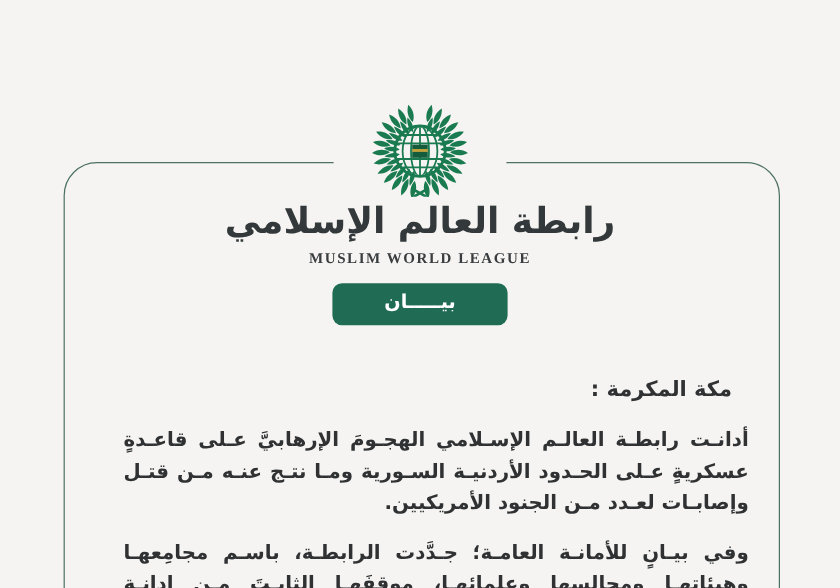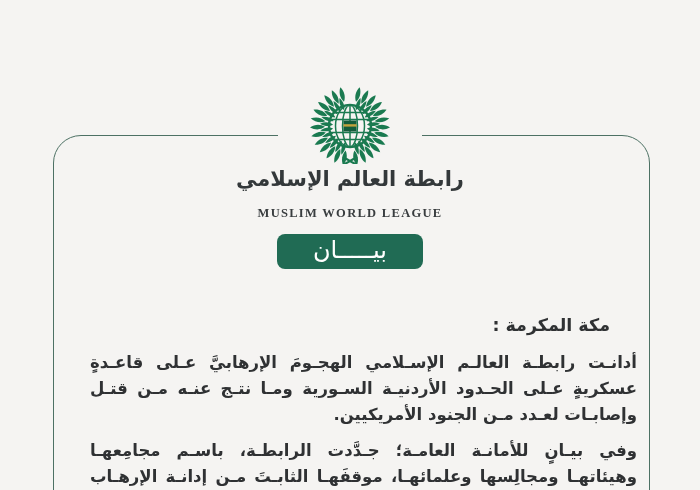--- a/index.html
+++ b/index.html
@@ -40,48 +40,48 @@
     align-items: center;
     z-index: 2;
   }
   .emblem-wrap {
     background: #f5f4f2;
     padding: 0 14px;
     line-height: 0;
   }
   .calligraphy {
     margin-top: 1px;
-    font-size: 21px;
+    font-size: 30px;
     font-weight: bold;
     color: #33383a;
     direction: rtl;
     line-height: 1.35;
     letter-spacing: 0;
   }
   .latin-title {
-    margin-top: 13px;
+    margin-top: 2px;
     font-family: "Liberation Serif", serif;
     font-size: 12.5px;
     font-weight: bold;
     letter-spacing: 1.3px;
     color: #393d3f;
   }
   .banner {
     margin-top: 13px;
     width: 146px;
     height: 35px;
     border-radius: 8px;
     display: flex;
     align-items: center;
     justify-content: center;
   }
   .banner span {
     color: #ffffff;
-    font-size: 24px;
-    font-weight: normal;
+    font-size: 16px;
+    font-weight: bold;
     direction: rtl;
     line-height: 1;
     padding-bottom: 3px;
   }
   
   .content {
     position: absolute;
     left: 87px;
     right: 60px;
     top: 312px;
@@ -90,21 +90,21 @@
     z-index: 1;
   }
   .location-heading {
     font-size: 17.5px;
     font-weight: bold;
     line-height: 26px;
     margin: 0 30px 12px 0;
     text-align: right;
   }
   .content p {
-    margin: 3px;
+    margin: 16px;
     font-size: 16.5px;
     font-weight: bold;
     line-height: 26px;
     text-align: justify;
     text-align-last: right;
   }
   .content p + p {
     margin-top: 10px;
   }
 </style>

